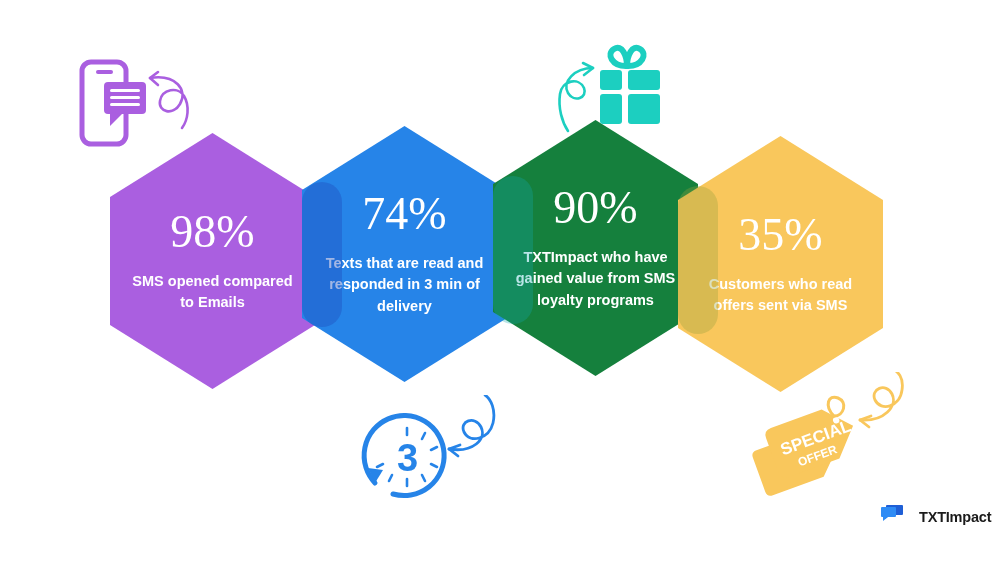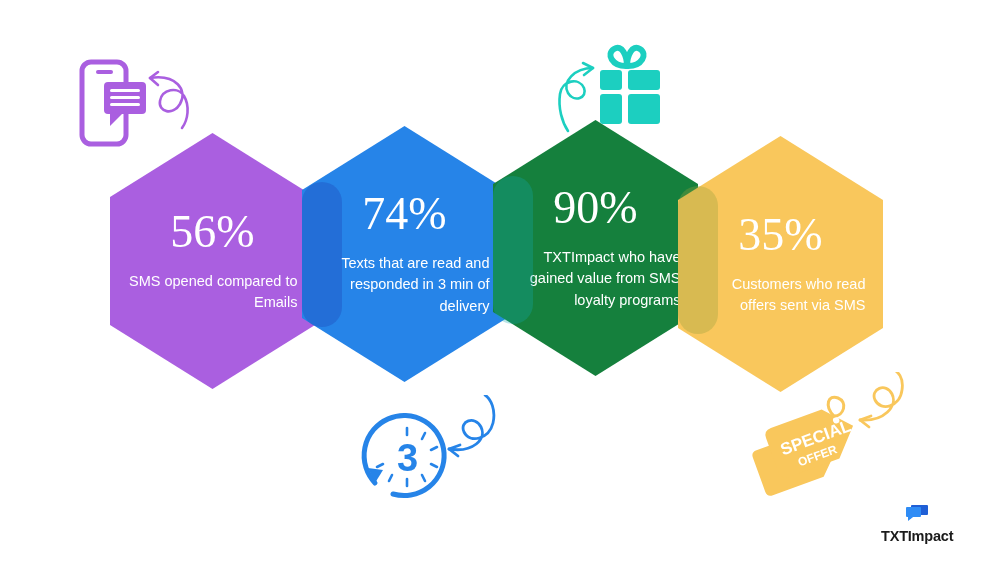--- a/index.html
+++ b/index.html
@@ -39,22 +39,22 @@
     color: #ffffff;
     letter-spacing: 0px;
     margin-bottom: 16px;
     font-weight: 400;
   }
   .hex .caption {
     font-family: "Liberation Sans", sans-serif;
     font-size: 14.5px;
     line-height: 1.45;
     color: #ffffff;
-    text-align: right;
-    font-weight: 400;
+    text-align: center;
+    font-weight: 700;
     max-width: 170px;
   }
 
   #hex-0 { left: 110px; top: 133px; background: #AA5FE0; z-index: 1; }
   #hex-1 { left: 302px; top: 126px; background: #2684E8; z-index: 2; }
   #hex-2 { left: 493px; top: 120px; background: #25D4C4; z-index: 3; }
   #hex-3 { left: 678px; top: 136px; background: #F9C75C; z-index: 4; }
 
   
   .overlap {
@@ -75,23 +75,22 @@
   #deco-clock   { left: 345px; top: 395px; }
   #deco-tag     { left: 752px; top: 372px; }
 
   
   #logo {
     position: absolute;
     left: 881px;
     top: 505px;
     display: flex;
     align-items: center;
-    gap: 0;
+    gap: 16px;
     z-index: 7;
-    flex-direction: column;
   }
   #logo .logo-text {
     font-family: "Liberation Sans", sans-serif;
     font-size: 14.5px;
     font-weight: bold;
     color: #1b1b1b;
     letter-spacing: -0.2px;
   }
 </style>
 </head>
@@ -179,21 +178,21 @@
         <path d="M82 44 C72 34 76 22 86 26 C96 30 92 44 82 44 Z"></path>
       </g>
       <g fill="none" stroke="#F9C75C" stroke-width="2.8" stroke-linecap="round">
         <path d="M108 48 C132 50 146 34 140 22 C134 10 118 17 123 28 C129 40 148 35 150 18 C152 5 146 0 140 -4"></path>
         <path d="M108 48 L119 44 M108 48 L117 55"></path>
       </g>
     </svg>
   </div>
 
   <div class="hex" id="hex-0" style="background: rgb(170, 95, 224);">
-    <div class="pct">56%</div>
+    <div class="pct">98%</div>
     <div class="caption">SMS opened compared to Emails</div>
   </div>
 
   <div class="hex" id="hex-1" style="background: rgb(38, 132, 232);">
     <div class="pct">74%</div>
     <div class="caption">Texts that are read and responded in 3 min of delivery</div>
   </div>
 
   <div class="hex" id="hex-2" style="background: #15803d;">
     <div class="pct">90%</div>

